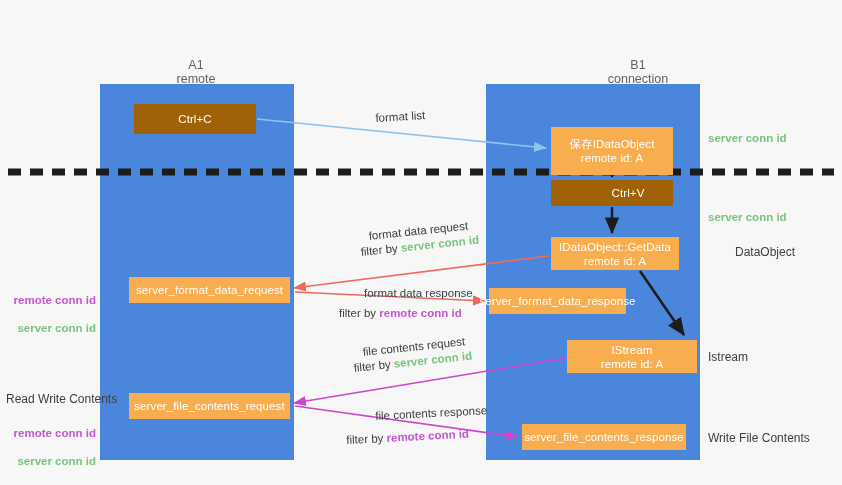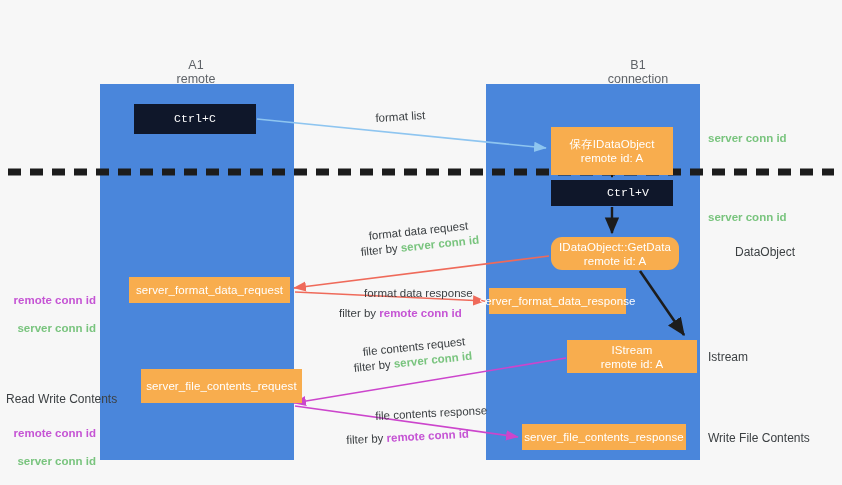--- a/index.html
+++ b/index.html
@@ -61,32 +61,32 @@
     flex-direction: column;
     align-items: center;
     justify-content: center;
     color: #ffffff;
     font-size: 11.5px;
     line-height: 14px;
     text-align: center;
     white-space: pre-line;
     letter-spacing: 0.1px;
   }
-  .box.green { background: #0f172a; font-family: Liberation Mono, monospace; }
+  .box.green { background: #a16207; }
   .box.orange { background: #f8ad4e; }
 
   #box-ctrlc   { left: 134px; top: 104px; width: 122px; height: 30px; }
   #box-idobj   { left: 551px; top: 127px; width: 122px; height: 48px; }
   #box-ctrlv   { left: 551px; top: 180px; width: 122px; height: 26px; padding-left: 32px; }
-  #box-getdata { left: 551px; top: 237px; width: 128px; height: 33px; border-radius: 11px; }
+  #box-getdata { left: 551px; top: 237px; width: 128px; height: 33px; }
   #box-istream { left: 567px; top: 340px; width: 130px; height: 33px; }
 
   #box-sfdreq  { left: 129px; top: 277px; width: 161px; height: 26px; text-align: right; }
   #box-sfdresp { left: 489px; top: 288px; width: 137px; height: 26px; }
-  #box-sfcreq  { left: 129px; top: 369px; width: 161px; height: 34px; margin-left: 12px; }
+  #box-sfcreq  { left: 129px; top: 393px; width: 161px; height: 26px; }
   #box-sfcresp { left: 522px; top: 424px; width: 164px; height: 26px; }
 
   
   .side-note {
     font-size: 11.5px;
     line-height: 14px;
     white-space: pre-line;
   }
   .green-txt  { color: #79c47e; font-weight: bold; }
   .purple-txt { color: #c554d4; font-weight: bold; }

